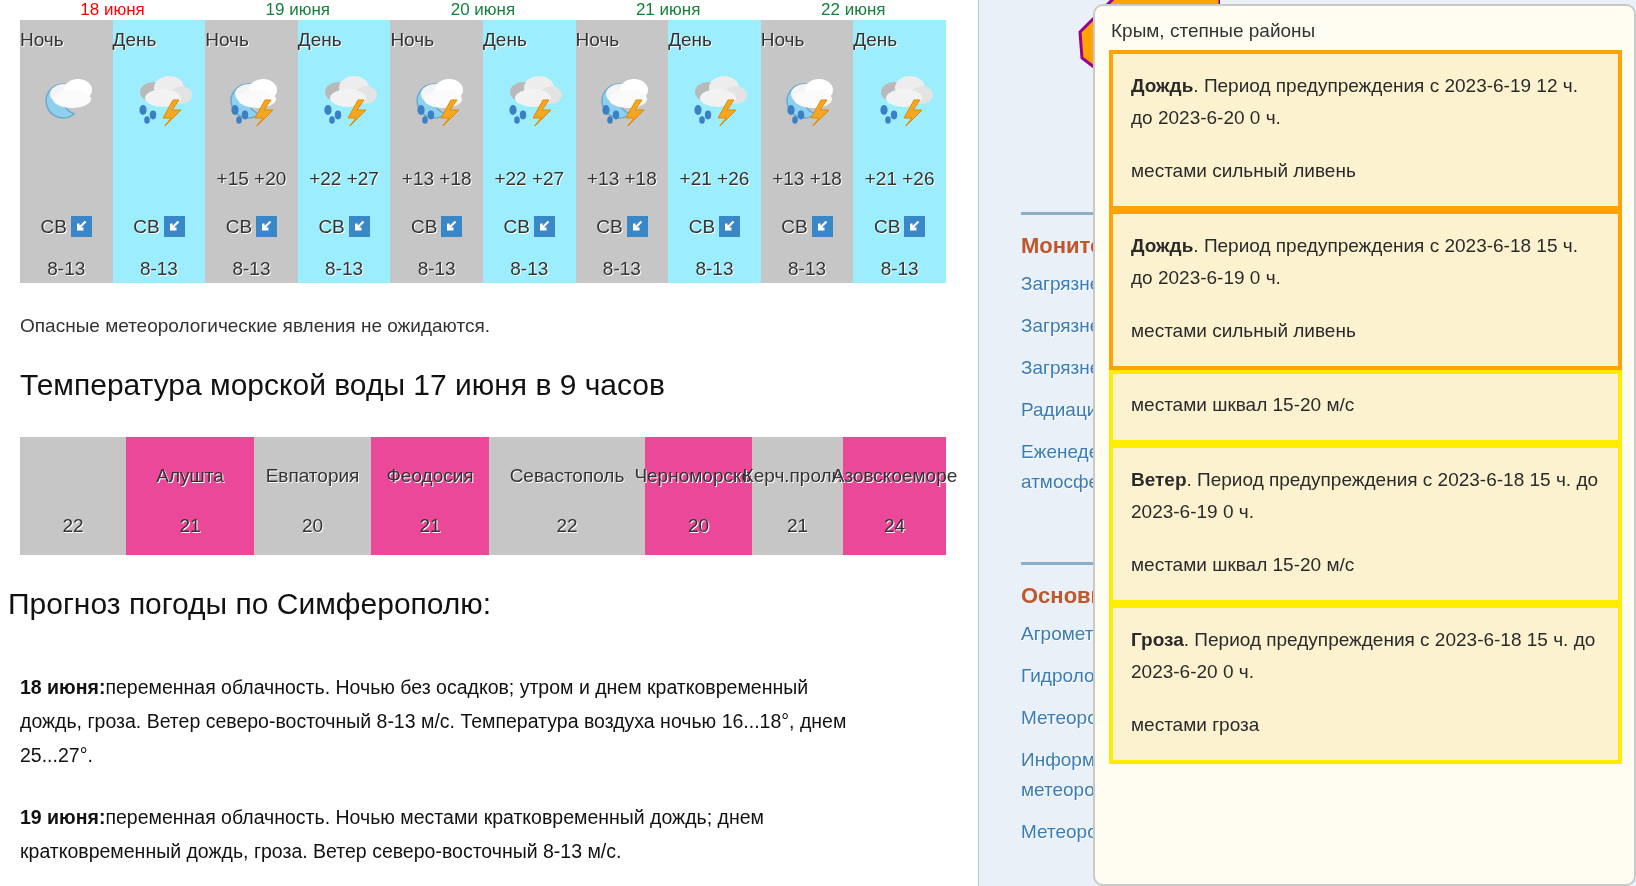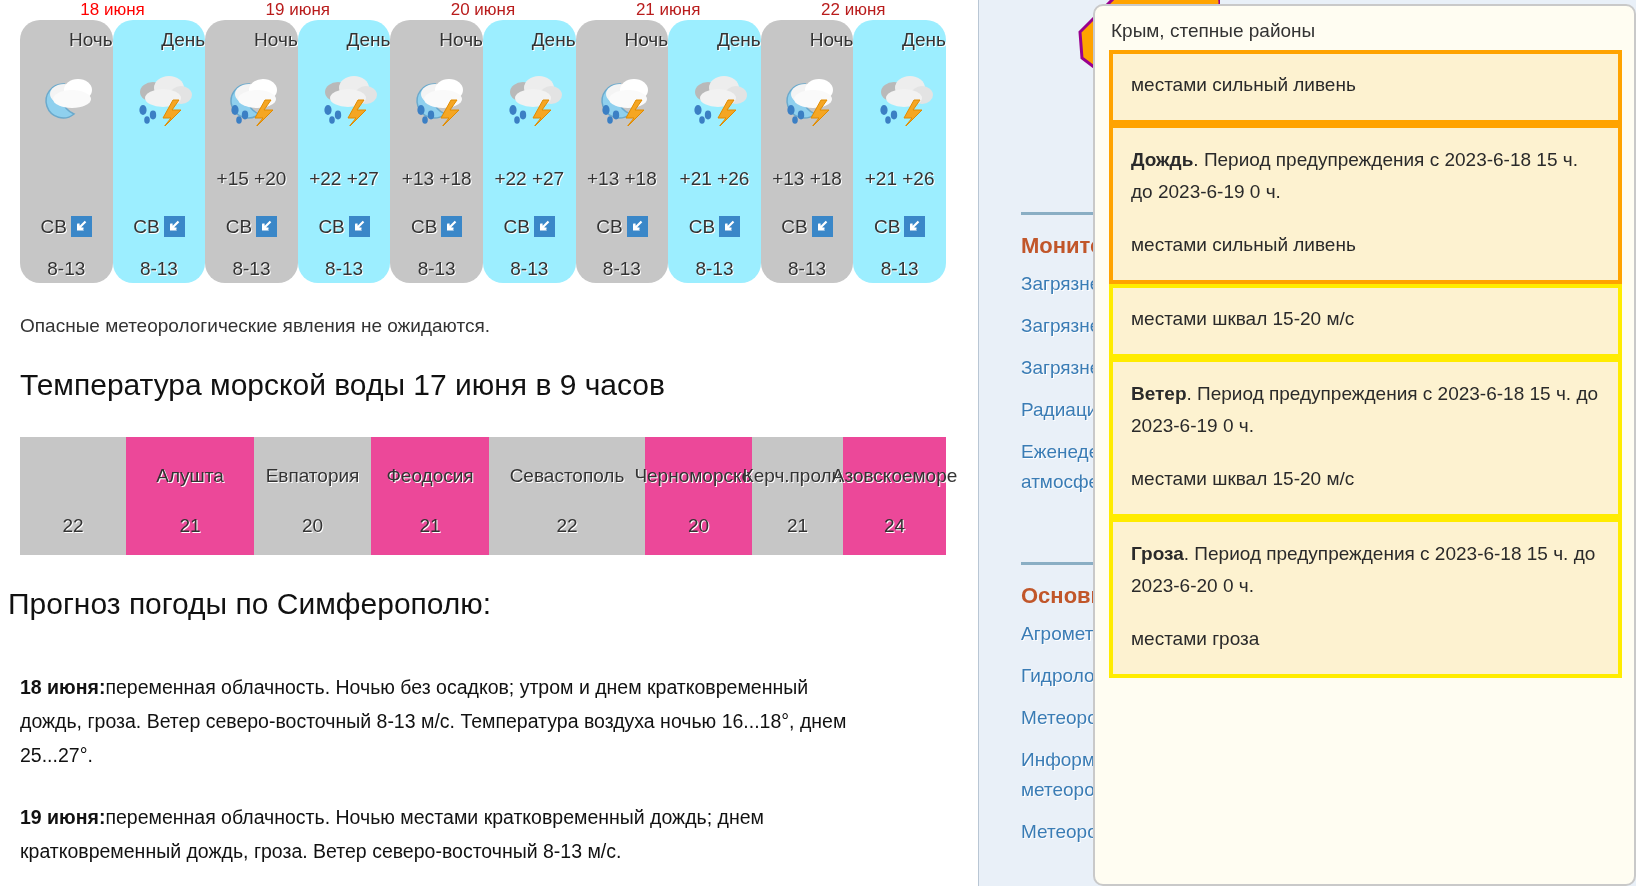--- a/index.html
+++ b/index.html
@@ -21,35 +21,35 @@
   }
 
   
   .date-row {
     position: absolute; left: 20px; top: 0px;
     width: 926px; height: 20px;
     display: flex;
   }
   .date-cell {
     width: 185.2px; text-align: center;
-    font-size: 17px; color: #b91c1c; line-height: 20px;
+    font-size: 17px; color: #15803d; line-height: 20px;
     white-space: nowrap;
   }
   .date-cell.today { color: #ff0000; }
 
   
   .fc-table {
     position: absolute; left: 20px; top: 20px;
     width: 926px; height: 263px;
     display: flex;
   }
   .fc-col {
     width: 92.6px; height: 263px;
     position: relative;
-    display: flex; flex-direction: column; align-items: flex-end; border-radius: 20px;
+    display: flex; flex-direction: column; align-items: flex-start;
   }
   .fc-col.night { background: #c6c6c6; }
   .fc-col.day   { background: #9ceeff; }
   .fc-part {
     margin-top: 9px;
     font-size: 19px; color: #333;
     text-shadow: 1px 1px 0 #fff;
     white-space: nowrap;
   }
   .fc-icon {
@@ -499,20 +499,21 @@
   </div>
 
   <svg id="map-shape" viewBox="0 0 180 130">
     <polygon points="115,0 150,6 175,2 180,40 178,98 150,108 120,90 100,96 58,108 42,96 40,70 58,52 74,36 92,14" fill="#ffa300" stroke="#99008f" stroke-width="3"></polygon>
   </svg>
 
   <div id="popup">
     <div class="popup-title">Крым, степные районы</div>
     <div class="warn-list" id="warn-list">
         <div class="warn-box">
+          <div class="warn-head"><b>Дождь</b><span>. Период предупреждения с 2023-6-19 12 ч. до 2023-6-20 0 ч.</span></div>
           <div class="warn-desc">местами сильный ливень</div>
         </div>
         <div class="warn-box">
           <div class="warn-head"><b>Дождь</b><span>. Период предупреждения с 2023-6-18 15 ч. до 2023-6-19 0 ч.</span></div>
           <div class="warn-desc">местами сильный ливень</div>
         </div>
         <div class="warn-box level-yellow">
           <div class="warn-desc">местами шквал 15-20 м/с</div>
         </div>
         <div class="warn-box level-yellow">

